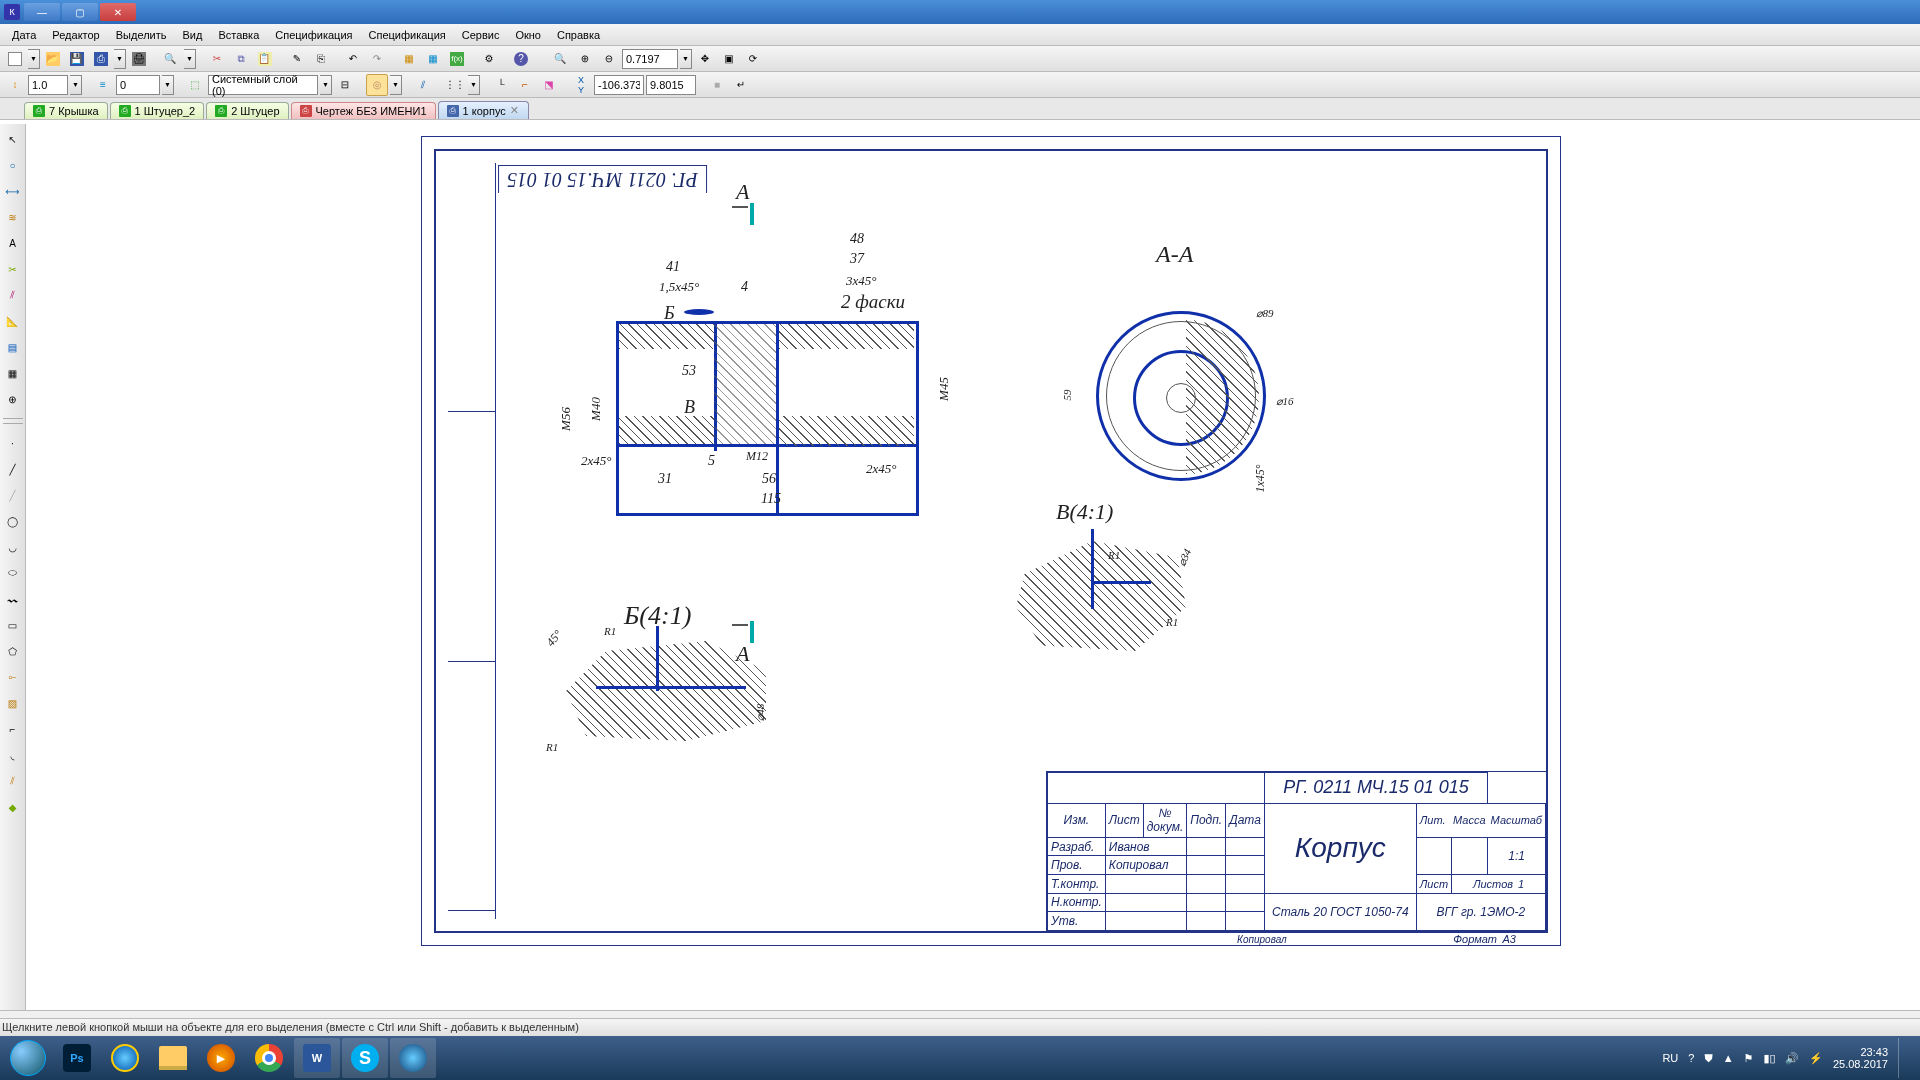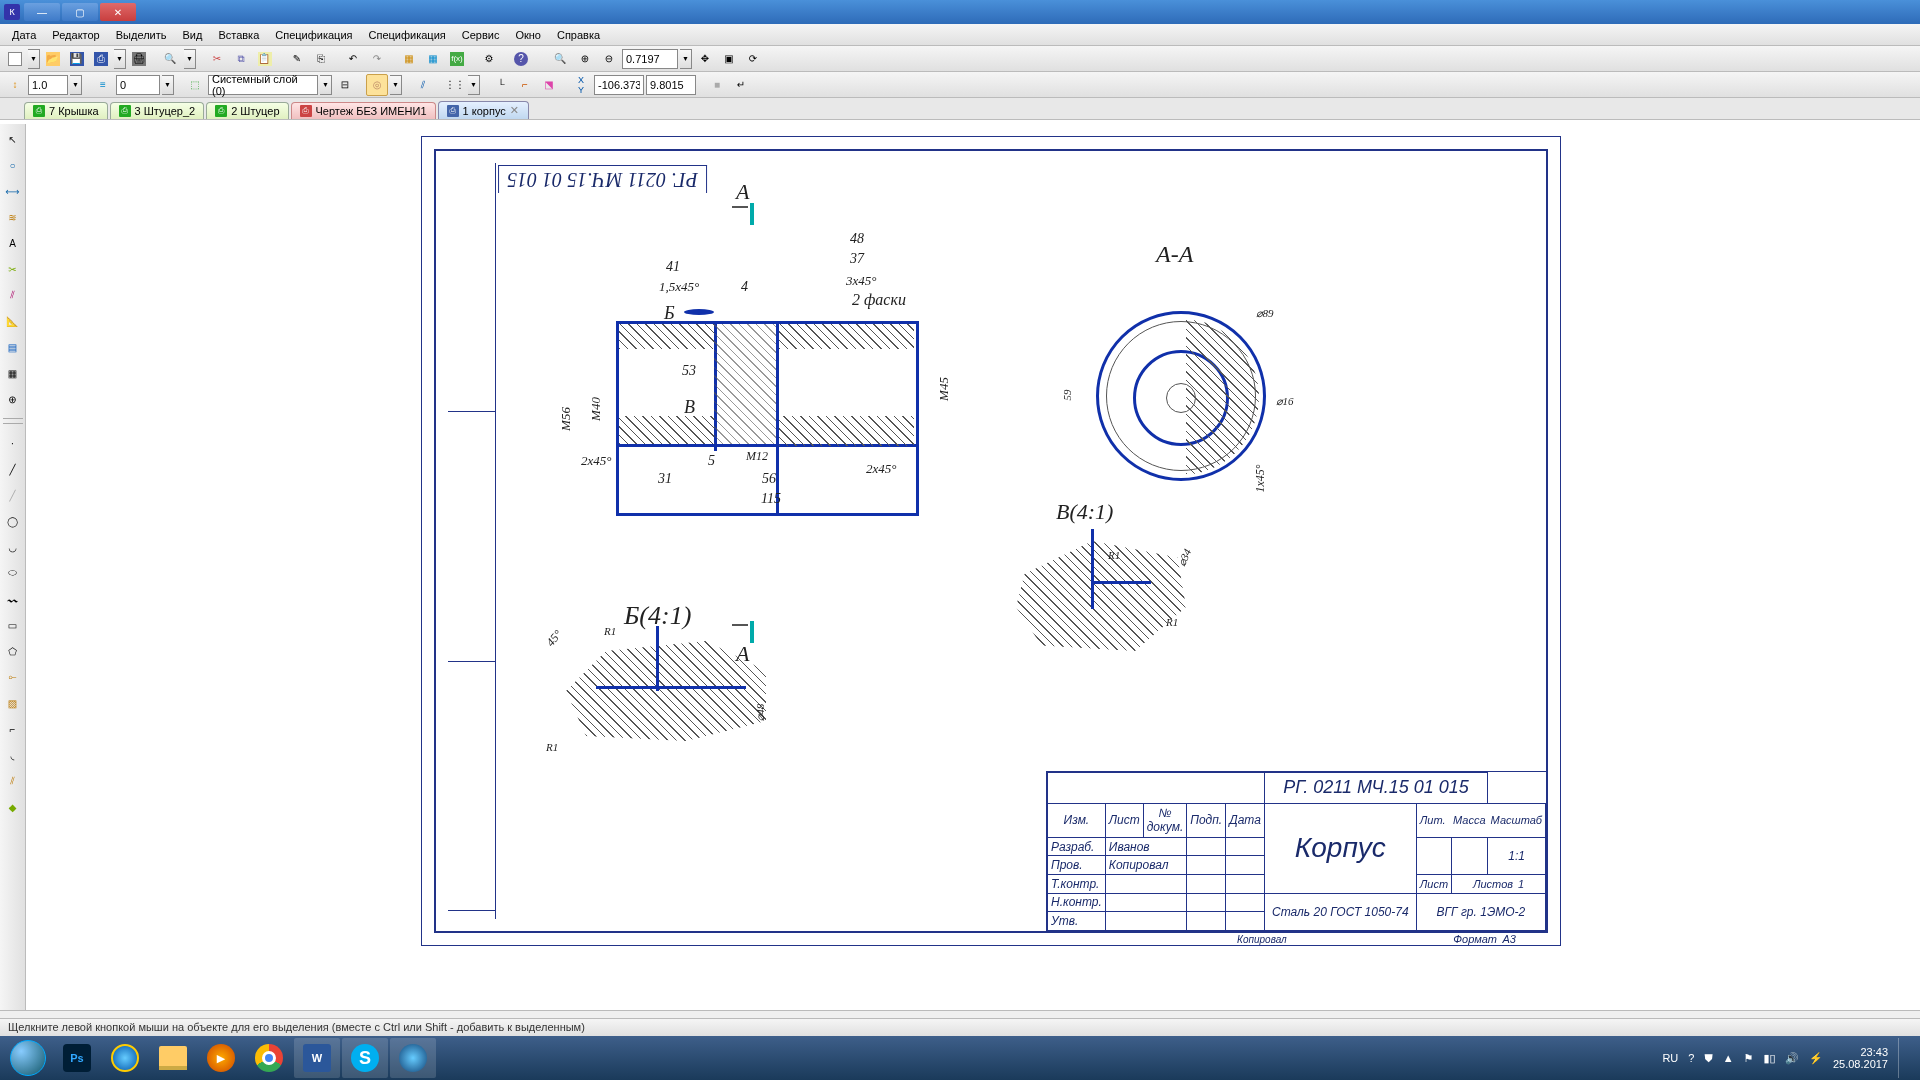--- a/index.html
+++ b/index.html
@@ -30,21 +30,21 @@
 .tab.red .ticon{ background:#c44;}
 .tab.active .ticon{ background:#46a;}
 .tab .tx { width:10px; color:#888; }
 
 .workspace { position: absolute; left: 26px; top: 124px; right: 0; bottom: 70px; background: #fff; overflow:hidden; }
 
 .vtoolbar { position: absolute; left: 0; top: 124px; bottom: 70px; width: 26px; background: linear-gradient(90deg,#f5f5f5,#e0e0e0); border-right: 1px solid #bbb; display: flex; flex-direction: column; align-items: center; padding-top: 4px; gap: 4px; }
 .vgrip { height: 6px; width: 20px; border-top:1px solid #aaa; border-bottom:1px solid #aaa; margin:4px 0;}
 
 .panelbar { position:absolute; left:0; right:0; height:42px; bottom:28px; background:#f0f0f0; border-top:1px solid #bbb; }
-.statusbar { position: absolute; left: 0; right: 0; bottom: 44px; height: 18px; background: linear-gradient(#f5f5f5,#e0e0e0); border-top: 1px solid #bbb; padding: 2px 8px; color:#333;}
+.statusbar { position: absolute; left: 0; right: 0; bottom: 44px; height: 18px; background: linear-gradient(#f5f5f5,#e0e0e0); border-top: 1px solid #bbb; padding: 2px 2px; color:#333;}
 
 .taskbar { position: absolute; left: 0; right: 0; bottom: 0; height: 44px; background: linear-gradient(#3e5f8a,#1a3a5a); display: flex; align-items: center; padding: 0 4px; }
 .start { width: 48px; height: 40px; display:flex; align-items:center; justify-content:center; }
 .start-orb{ width:36px; height:36px; border-radius:50%; background:radial-gradient(circle at 30% 30%, #8cf, #156); border:1px solid #0af;}
 .task { width: 46px; height: 40px; display: flex; align-items: center; justify-content: center; margin-left: 2px; cursor:pointer;}
 .task.active{ background:rgba(255,255,255,.15); border-radius:2px;}
 .tray { margin-left: auto; display: flex; align-items: center; color: #fff; gap: 10px; padding-right: 8px; }
 .clock { text-align: right; font-size: 11px; line-height: 12px; }
 
 
@@ -256,21 +256,21 @@
     </div>
 </div>
 
 <div class="tabs">
   <div class="tab">
       <div class="ticon">⎙</div>
       <span>7 Крышка</span>
     </div>
   <div class="tab">
       <div class="ticon">⎙</div>
-      <span>3 Штуцер_2</span>
+      <span>1 Штуцер_2</span>
     </div>
   <div class="tab">
       <div class="ticon">⎙</div>
       <span>2 Штуцер</span>
     </div>
   <div class="tab red">
       <div class="ticon">⎙</div>
       <span>Чертеж БЕЗ ИМЕНИ1</span>
     </div>
   <div class="tab active">
@@ -400,21 +400,21 @@
         <div class="hatch" style="left:278px; top:173px; width:62px; height:120px; opacity:.6;"></div>
 
         <div class="dline" style="left:248px; top:158px; width:30px; height:3px; border-radius:50%; background:none; border:3px solid #1030aa;"></div>
 
         <div class="dtext" style="left:414px; top:80px; font-size:14px;">48</div>
         <div class="dtext" style="left:414px; top:100px; font-size:14px;">37</div>
         <div class="dtext" style="left:230px; top:108px; font-size:14px;">41</div>
         <div class="dtext" style="left:223px; top:128px; font-size:13px;">1,5х45°</div>
         <div class="dtext" style="left:305px; top:128px; font-size:14px;">4</div>
         <div class="dtext" style="left:410px; top:122px; font-size:13px;">3х45°</div>
-        <div class="dtext" style="left:416px; top:140px; font-size:16px;">2 фаски</div>
+        <div class="dtext" style="left:405px; top:140px; font-size:19px;">2 фаски</div>
         <div class="dtext" style="left:246px; top:212px; font-size:14px;">53</div>
         <div class="dtext" style="left:228px; top:152px; font-size:18px;">Б</div>
         <div class="dtext" style="left:248px; top:246px; font-size:18px;">В</div>
         <div class="dtext" style="left:148px; top:250px; transform:rotate(-90deg); font-size:13px;">М40</div>
         <div class="dtext" style="left:118px; top:260px; transform:rotate(-90deg); font-size:13px;">М56</div>
         <div class="dtext" style="left:496px; top:230px; transform:rotate(-90deg); font-size:13px;">М45</div>
         <div class="dtext" style="left:310px; top:298px; font-size:12px;">М12</div>
         <div class="dtext" style="left:145px; top:302px; font-size:13px;">2х45°</div>
         <div class="dtext" style="left:430px; top:310px; font-size:13px;">2х45°</div>
         <div class="dtext" style="left:222px; top:320px; font-size:14px;">31</div>

